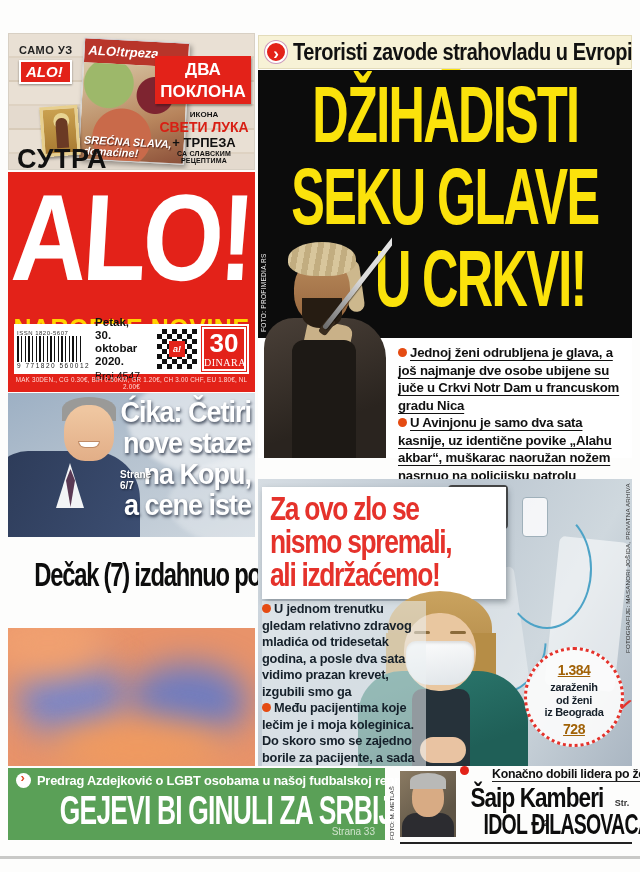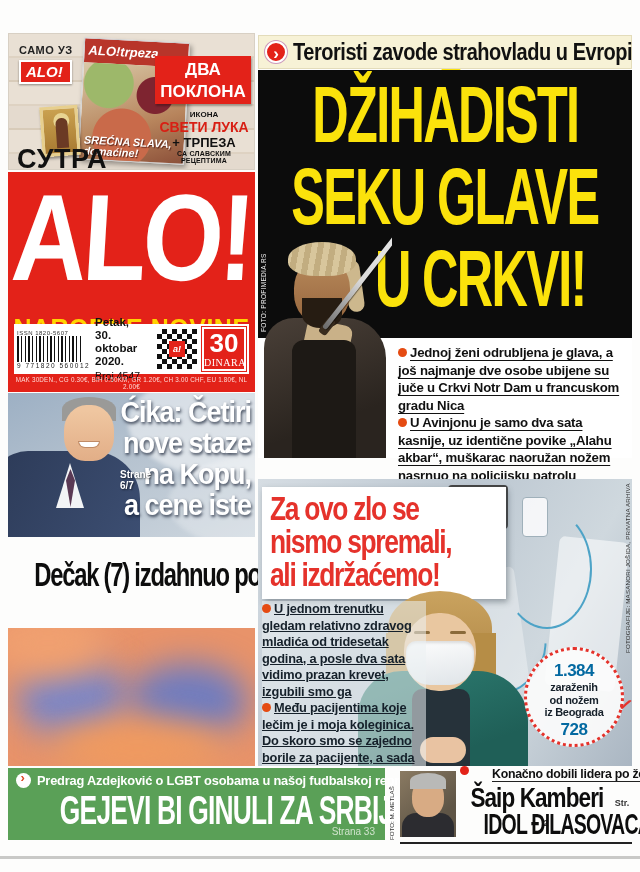--- a/index.html
+++ b/index.html
@@ -187,25 +187,25 @@
   .dw-hair-l { position:absolute; left:58px; top:36px; width:26px; height:84px; border-radius:0 0 40% 40%;
     background:#bd954f; }
   .dw-hair-r { position:absolute; left:142px; top:36px; width:26px; height:84px; border-radius:0 0 40% 40%;
     background:#b68d46; }
   .dw-face { position:absolute; left:76px; top:16px; width:72px; height:78px; border-radius:48%;
     background:#e9c7a0; }
   .dw-mask { position:absolute; left:78px; top:44px; width:68px; height:44px; border-radius:10px 10px 24px 24px;
     background:linear-gradient(170deg,#fdfdfd,#dfe4e8); box-shadow:inset 0 2px 3px rgba(0,0,0,.12); }
   .dw-brow { position:absolute; width:16px; height:3px; background:#8a6a3a; border-radius:2px; top:34px; }
   #doc-bullets { position:absolute; left:4px; top:122px; width:164px; font-size:12.8px; font-weight:bold;
-    color:#15202a; line-height:16.5px; letter-spacing:-.2px;text-decoration:underline; }
+    color:#15202a; line-height:16.5px; letter-spacing:-.2px; }
   #doc-bullets .bg-pad { background:rgba(235,240,243,.55); }
   #badge { position:absolute; left:266px; top:168px; width:100px; height:100px; border-radius:50%;
     background:rgba(252,252,252,.92); border:3px dotted #e5322b; text-align:center; padding-top:10px; }
-  .badge-num { color:#0369a1; font-weight:bold; font-size:17px; line-height:21px; letter-spacing:-.5px; }
+  .badge-num { color:#a16207; font-weight:bold; font-size:14px; line-height:21px; letter-spacing:-.5px;text-decoration:underline; }
   .badge-mid { color:#16202a; font-weight:bold; font-size:11px; line-height:12.5px; letter-spacing:-.3px; }
   .badge-arrow { position:absolute; right:-12px; top:44px; color:#e5322b; font-size:18px; font-weight:bold;
     transform:rotate(12deg); }
   .vcred-right { position:absolute; right:1px; top:4px; color:#333; font-size:6.2px; letter-spacing:.2px;
     writing-mode:vertical-rl; transform:rotate(180deg); height:200px; text-align:right; }
 
   
   #lgbt { left:8px; top:768px; width:377px; height:72px; background:#5aa057; padding:5px 8px 0 8px; position:absolute; }
   .lgbt-kick { display:flex; align-items:center; gap:6px; }
   .white-circle { width:15px; height:15px; border-radius:50%; background:#fff; flex:0 0 15px; position:relative; }
@@ -388,21 +388,21 @@
 
     <div id="doc-bullets">
       <div class="bg-pad"><span class="odot"></span><span>U jednom trenutku gledam relativno zdravog mladića od tridesetak godina, a posle dva sata vidimo prazan krevet, izgubili smo ga</span></div>
       <div class="bg-pad"><span class="odot"></span><span>Među pacijentima koje lečim je i moja koleginica. Do skoro smo se zajedno borile za pacijente, a sada se ostale kolege i ja borimo za nju i njenu porodicu</span></div>
 
     </div>
 
     <div id="badge">
       <div class="badge-num">1.384</div>
       <div class="badge-mid">zaraženih</div>
-      <div class="badge-mid">od nožem</div>
+      <div class="badge-mid">od ženi</div>
       <div class="badge-mid">iz Beograda</div>
       <div class="badge-num">728</div>
       <div class="badge-arrow">✓</div>
     </div>
 
     <div class="vcred-right">FOTOGRAFIJE: MASANORI JOŠIDA, PRIVATNA ARHIVA</div>
   </div>
 
   <div id="lgbt">
     <div class="lgbt-kick">

